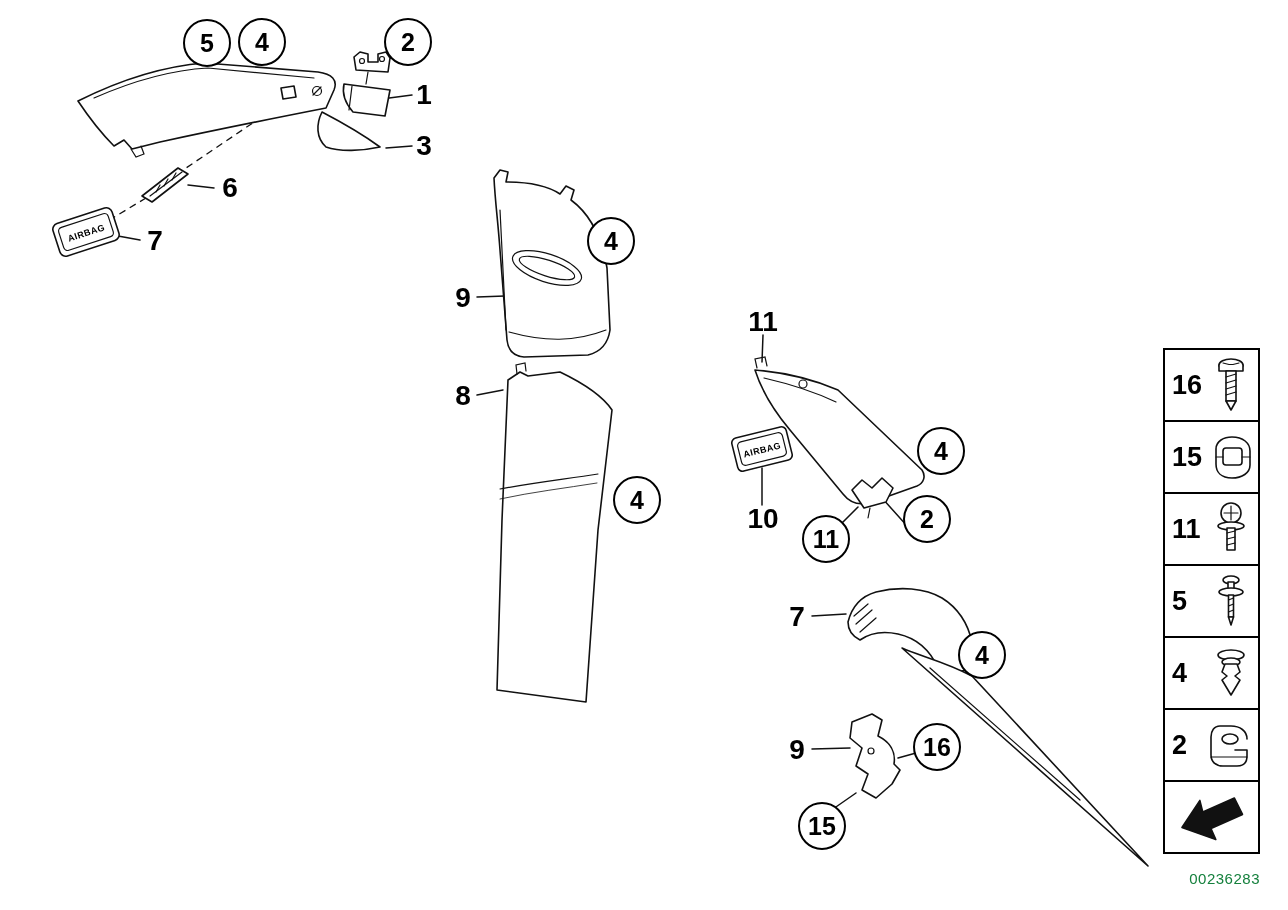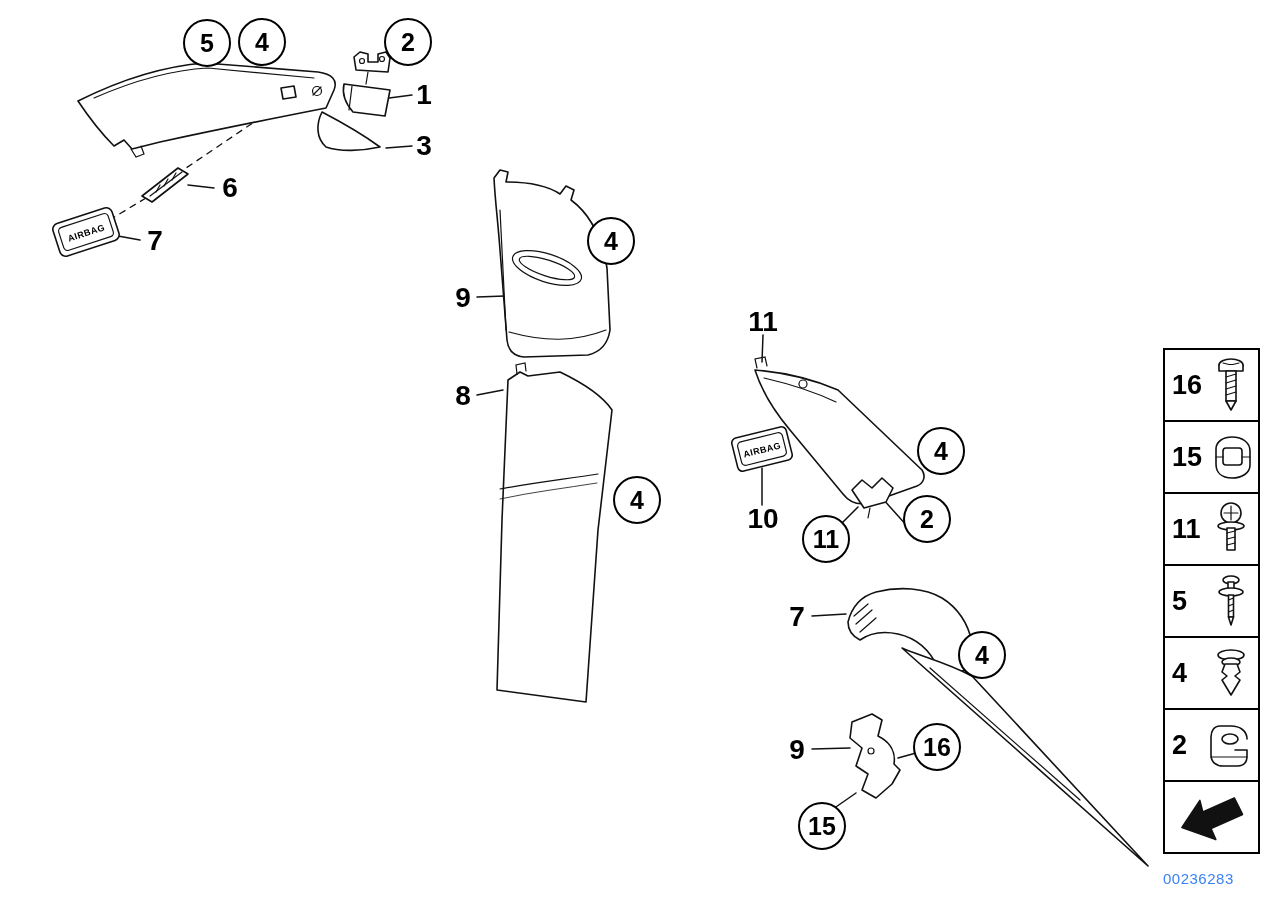--- a/index.html
+++ b/index.html
@@ -10,22 +10,22 @@
       background:#fff;display:flex;align-items:center;justify-content:center;
       font-size:25px;font-weight:600;transform:translate(-50%,-50%);line-height:1;}
   .pl{position:absolute;transform:translate(-50%,-50%);font-size:28px;font-weight:600;line-height:1;}
   .legend{position:absolute;left:1163px;top:348px;width:97px;}
   .lrow{box-sizing:border-box;width:97px;height:74px;border:2px solid #000;margin-top:-2px;
         display:flex;align-items:center;background:#fff;}
   .lrow:first-child{margin-top:0;}
   .llab{font-size:27px;font-weight:600;padding-left:7px;min-width:32px;line-height:1;}
   .licon{flex:1;display:flex;justify-content:center;align-items:center;}
   .lrow-arrow{justify-content:center;}
-  .docnum{position:absolute;left:1163px;top:870px;width:97px;text-align:left;
-          font-size:15px;color:#3b82f6;letter-spacing:.5px;}
+  .docnum{position:absolute;left:1163px;top:870px;width:97px;text-align:right;
+          font-size:15px;color:#15803d;letter-spacing:.5px;}
   svg .ln{fill:none;stroke:#111;stroke-width:1.5;stroke-linecap:round;}
   svg .dash{fill:none;stroke:#111;stroke-width:1.3;stroke-dasharray:7 5;}
   svg .part{fill:#fff;stroke:#111;stroke-width:1.6;stroke-linejoin:round;stroke-linecap:round;}
   svg .det{fill:none;stroke:#111;stroke-width:1.2;stroke-linecap:round;}
   svg .badge-txt{font-family:"Liberation Sans",sans-serif;font-size:9px;font-weight:bold;letter-spacing:.5px;}
   svg .ic{fill:#fff;stroke:#111;stroke-width:1.6;stroke-linejoin:round;stroke-linecap:round;}
   svg .icd{fill:none;stroke:#111;stroke-width:1.2;stroke-linecap:round;}
 </style>
 </head>
 <body>

